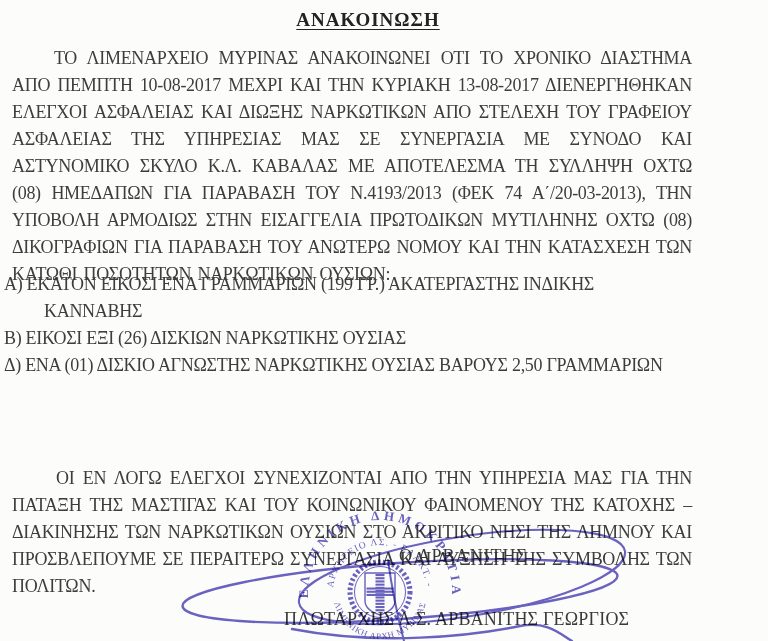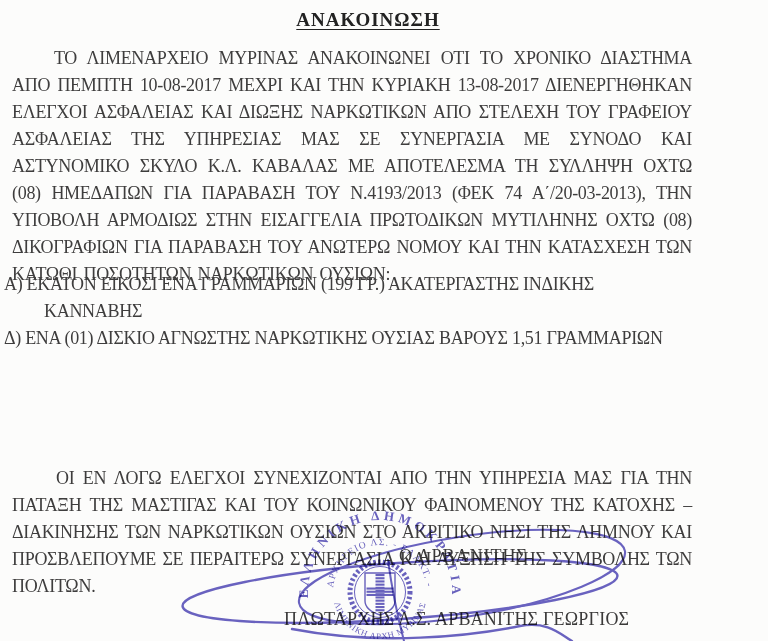--- a/index.html
+++ b/index.html
@@ -49,21 +49,22 @@
 <body>
 
 <div id="page">
 
   <div class="doc-title">ΑΝΑΚΟΙΝΩΣΗ</div>
 
   <div id="paragraph-1" class="para">ΤΟ ΛΙΜΕΝΑΡΧΕΙΟ ΜΥΡΙΝΑΣ ΑΝΑΚΟΙΝΩΝΕΙ ΟΤΙ ΤΟ ΧΡΟΝΙΚΟ ΔΙΑΣΤΗΜΑ ΑΠΟ ΠΕΜΠΤΗ 10-08-2017 ΜΕΧΡΙ ΚΑΙ ΤΗΝ ΚΥΡΙΑΚΗ 13-08-2017 ΔΙΕΝΕΡΓΗΘΗΚΑΝ ΕΛΕΓΧΟΙ ΑΣΦΑΛΕΙΑΣ ΚΑΙ ΔΙΩΞΗΣ ΝΑΡΚΩΤΙΚΩΝ ΑΠΟ ΣΤΕΛΕΧΗ ΤΟΥ ΓΡΑΦΕΙΟΥ ΑΣΦΑΛΕΙΑΣ ΤΗΣ ΥΠΗΡΕΣΙΑΣ ΜΑΣ ΣΕ ΣΥΝΕΡΓΑΣΙΑ ΜΕ ΣΥΝΟΔΟ ΚΑΙ ΑΣΤΥΝΟΜΙΚΟ ΣΚΥΛΟ Κ.Λ. ΚΑΒΑΛΑΣ ΜΕ ΑΠΟΤΕΛΕΣΜΑ ΤΗ ΣΥΛΛΗΨΗ ΟΧΤΩ (08) ΗΜΕΔΑΠΩΝ ΓΙΑ ΠΑΡΑΒΑΣΗ ΤΟΥ Ν.4193/2013 (ΦΕΚ 74 Α΄/20-03-2013), ΤΗΝ ΥΠΟΒΟΛΗ ΑΡΜΟΔΙΩΣ ΣΤΗΝ ΕΙΣΑΓΓΕΛΙΑ ΠΡΩΤΟΔΙΚΩΝ ΜΥΤΙΛΗΝΗΣ ΟΧΤΩ (08) ΔΙΚΟΓΡΑΦΙΩΝ ΓΙΑ ΠΑΡΑΒΑΣΗ ΤΟΥ ΑΝΩΤΕΡΩ ΝΟΜΟΥ ΚΑΙ ΤΗΝ ΚΑΤΑΣΧΕΣΗ ΤΩΝ ΚΑΤΩΘΙ ΠΟΣΟΤΗΤΩΝ ΝΑΡΚΩΤΙΚΩΝ ΟΥΣΙΩΝ:</div>
 
   <div class="seizure-list">
     <div class="seizure-item">Α) ΕΚΑΤΟΝ ΕΙΚΟΣΙ ΕΝΑ ΓΡΑΜΜΑΡΙΩΝ (199 ΓΡ.) ΑΚΑΤΕΡΓΑΣΤΗΣ ΙΝΔΙΚΗΣ ΚΑΝΝΑΒΗΣ</div>
-    <div class="seizure-item">Δ) ΕΝΑ (01) ΔΙΣΚΙΟ ΑΓΝΩΣΤΗΣ ΝΑΡΚΩΤΙΚΗΣ ΟΥΣΙΑΣ ΒΑΡΟΥΣ 1,51 ΓΡΑΜΜΑΡΙΩΝ</div>
+    <div class="seizure-item">Β) ΕΙΚΟΣΙ ΕΞΙ (26) ΔΙΣΚΙΩΝ ΝΑΡΚΩΤΙΚΗΣ ΟΥΣΙΑΣ</div>
+    <div class="seizure-item">Δ) ΕΝΑ (01) ΔΙΣΚΙΟ ΑΓΝΩΣΤΗΣ ΝΑΡΚΩΤΙΚΗΣ ΟΥΣΙΑΣ ΒΑΡΟΥΣ 2,50 ΓΡΑΜΜΑΡΙΩΝ</div>
   </div>
 
   <div id="paragraph-2" class="para">ΟΙ ΕΝ ΛΟΓΩ ΕΛΕΓΧΟΙ ΣΥΝΕΧΙΖΟΝΤΑΙ ΑΠΟ ΤΗΝ ΥΠΗΡΕΣΙΑ ΜΑΣ ΓΙΑ ΤΗΝ ΠΑΤΑΞΗ ΤΗΣ ΜΑΣΤΙΓΑΣ ΚΑΙ ΤΟΥ ΚΟΙΝΩΝΙΚΟΥ ΦΑΙΝΟΜΕΝΟΥ ΤΗΣ ΚΑΤΟΧΗΣ – ΔΙΑΚΙΝΗΣΗΣ ΤΩΝ ΝΑΡΚΩΤΙΚΩΝ ΟΥΣΙΩΝ ΣΤΟ ΑΚΡΙΤΙΚΟ ΝΗΣΙ ΤΗΣ ΛΗΜΝΟΥ ΚΑΙ ΠΡΟΣΒΛΕΠΟΥΜΕ ΣΕ ΠΕΡΑΙΤΕΡΩ ΣΥΝΕΡΓΑΣΙΑ ΚΑΙ ΑΥΞΗΣΗ ΤΗΣ ΣΥΜΒΟΛΗΣ ΤΩΝ ΠΟΛΙΤΩΝ.</div>
 
   <div class="sig-role">Ο ΑΡΒΑΝΙΤΗΣ</div>
   <div class="sig-name">ΠΛΩΤΑΡΧΗΣ Λ.Σ. ΑΡΒΑΝΙΤΗΣ ΓΕΩΡΓΙΟΣ</div>
 
   <svg id="stamp-svg" class="ink-layer" width="200" height="200" viewBox="0 0 200 200" opacity="0.88">
     <defs>
       <path id="arcOuter" d="M 37.7 123 A 72 72 0 1 1 162.3 123" fill="none"></path>

